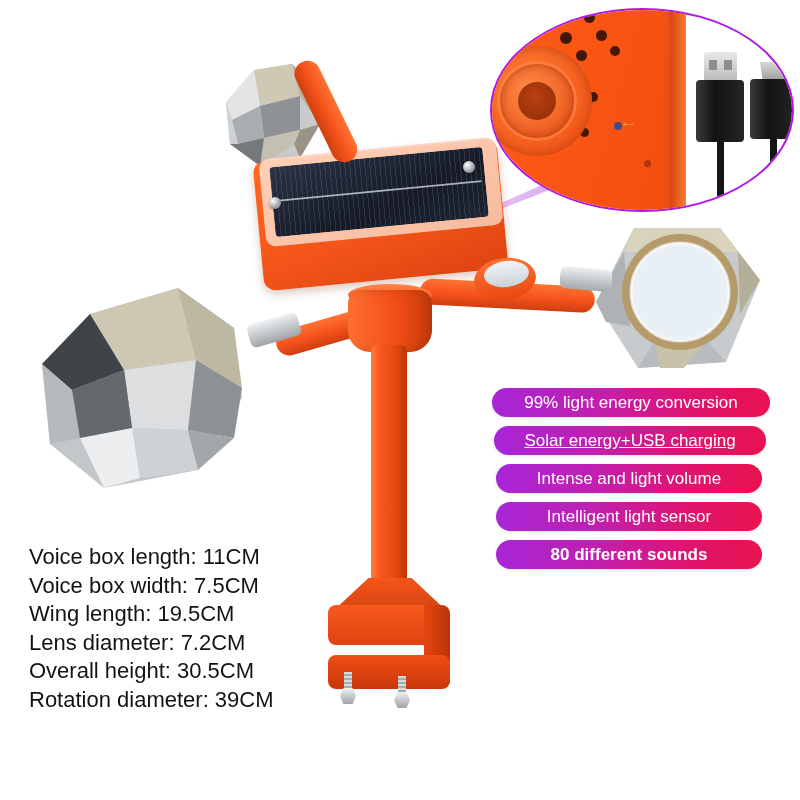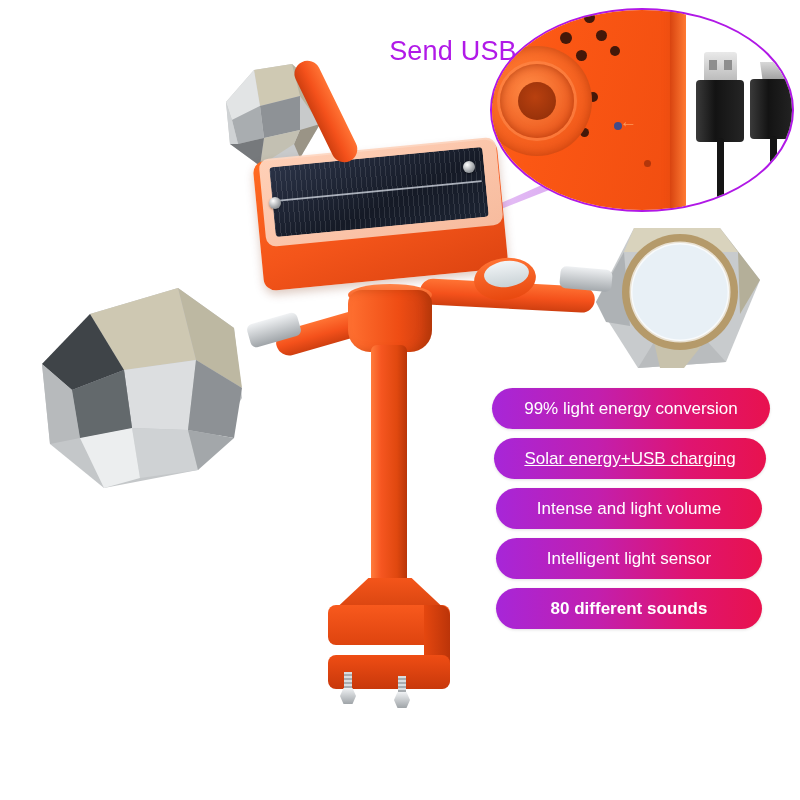--- a/index.html
+++ b/index.html
@@ -184,21 +184,21 @@
   }
   .bolt-nut{
     position:absolute;left:0;top:16px;width:16px;height:16px;
     background:linear-gradient(to bottom,#f0f2f4,#9fa4a8);
     clip-path:polygon(22% 0,78% 0,100% 50%,78% 100%,22% 100%,0 50%);
   }
 
   
   .pills{position:absolute;left:492px;top:388px;width:278px;}
   .pill{
-    position:relative;height:41px;margin-bottom:9px;border-radius:21px;
+    position:relative;height:29px;margin-bottom:9px;border-radius:21px;
     background:linear-gradient(to right,#a726d8 0%,#c21fae 38%,#df1470 72%,#e8124e 100%);
     color:#ffffff;font-size:17px;
     display:flex;align-items:center;justify-content:center;
     box-shadow:0 1px 3px rgba(0,0,0,.12);
   }
   .pill.w1{width:278px;}
   .pill.w2{width:272px;margin-left:2px;text-decoration:underline;}
   .pill.w3{width:266px;margin-left:4px;}
   .pill.w4{width:266px;margin-left:4px;}
   .pill.w5{width:266px;margin-left:4px;font-weight:bold;}
@@ -266,21 +266,20 @@
       <div class="cable" style="left:222px;top:190px;height:30px;transform:rotate(6deg);"></div>
 
       <div class="micro-metal"></div>
       <div class="conn" style="left:258px;top:69px;width:46px;height:60px;"></div>
       <div class="cable" style="left:278px;top:126px;height:76px;"></div>
       <div class="cable" style="left:274px;top:192px;height:22px;transform:rotate(8deg);"></div>
     </div>
   </div>
 
   <div class="callout-label">
-    <div>Send USB</div>
   </div>
 
   <svg style="position:absolute;left:208px;top:58px;" width="130" height="130" viewBox="0 0 130 130">
     <polygon points="46,12 84,6 108,28 112,66 92,100 52,108 22,86 18,44" fill="#c8cacb"></polygon>
     <polygon points="46,12 84,6 92,38 52,48" fill="#cfc9b3"></polygon>
     <polygon points="84,6 108,28 112,66 92,38" fill="#b9b49e"></polygon>
     <polygon points="52,48 92,38 92,72 56,80" fill="#8e9296"></polygon>
     <polygon points="18,44 46,12 52,48 24,62" fill="#e2e4e5"></polygon>
     <polygon points="24,62 52,48 56,80 30,86" fill="#a9adb0"></polygon>
     <polygon points="92,72 112,66 92,100 86,86" fill="#9a9486"></polygon>
@@ -363,15 +362,23 @@
       <span>Intense and light volume</span>
     </div>
     <div class="pill w4">
       <span>Intelligent light sensor</span>
     </div>
     <div class="pill w5">
       <span>80 different sounds</span>
     </div>
   </div>
 
+  <div class="specs">
+    <div class="spec-line">Voice box length: 11CM</div>
+    <div class="spec-line">Voice box width: 7.5CM</div>
+    <div class="spec-line">Wing length: 19.5CM</div>
+    <div class="spec-line">Lens diameter: 7.2CM</div>
+    <div class="spec-line">Overall height: 30.5CM</div>
+    <div class="spec-line">Rotation diameter: 39CM</div>
+  </div>
 
 
 </div>
 
 </body></html>

